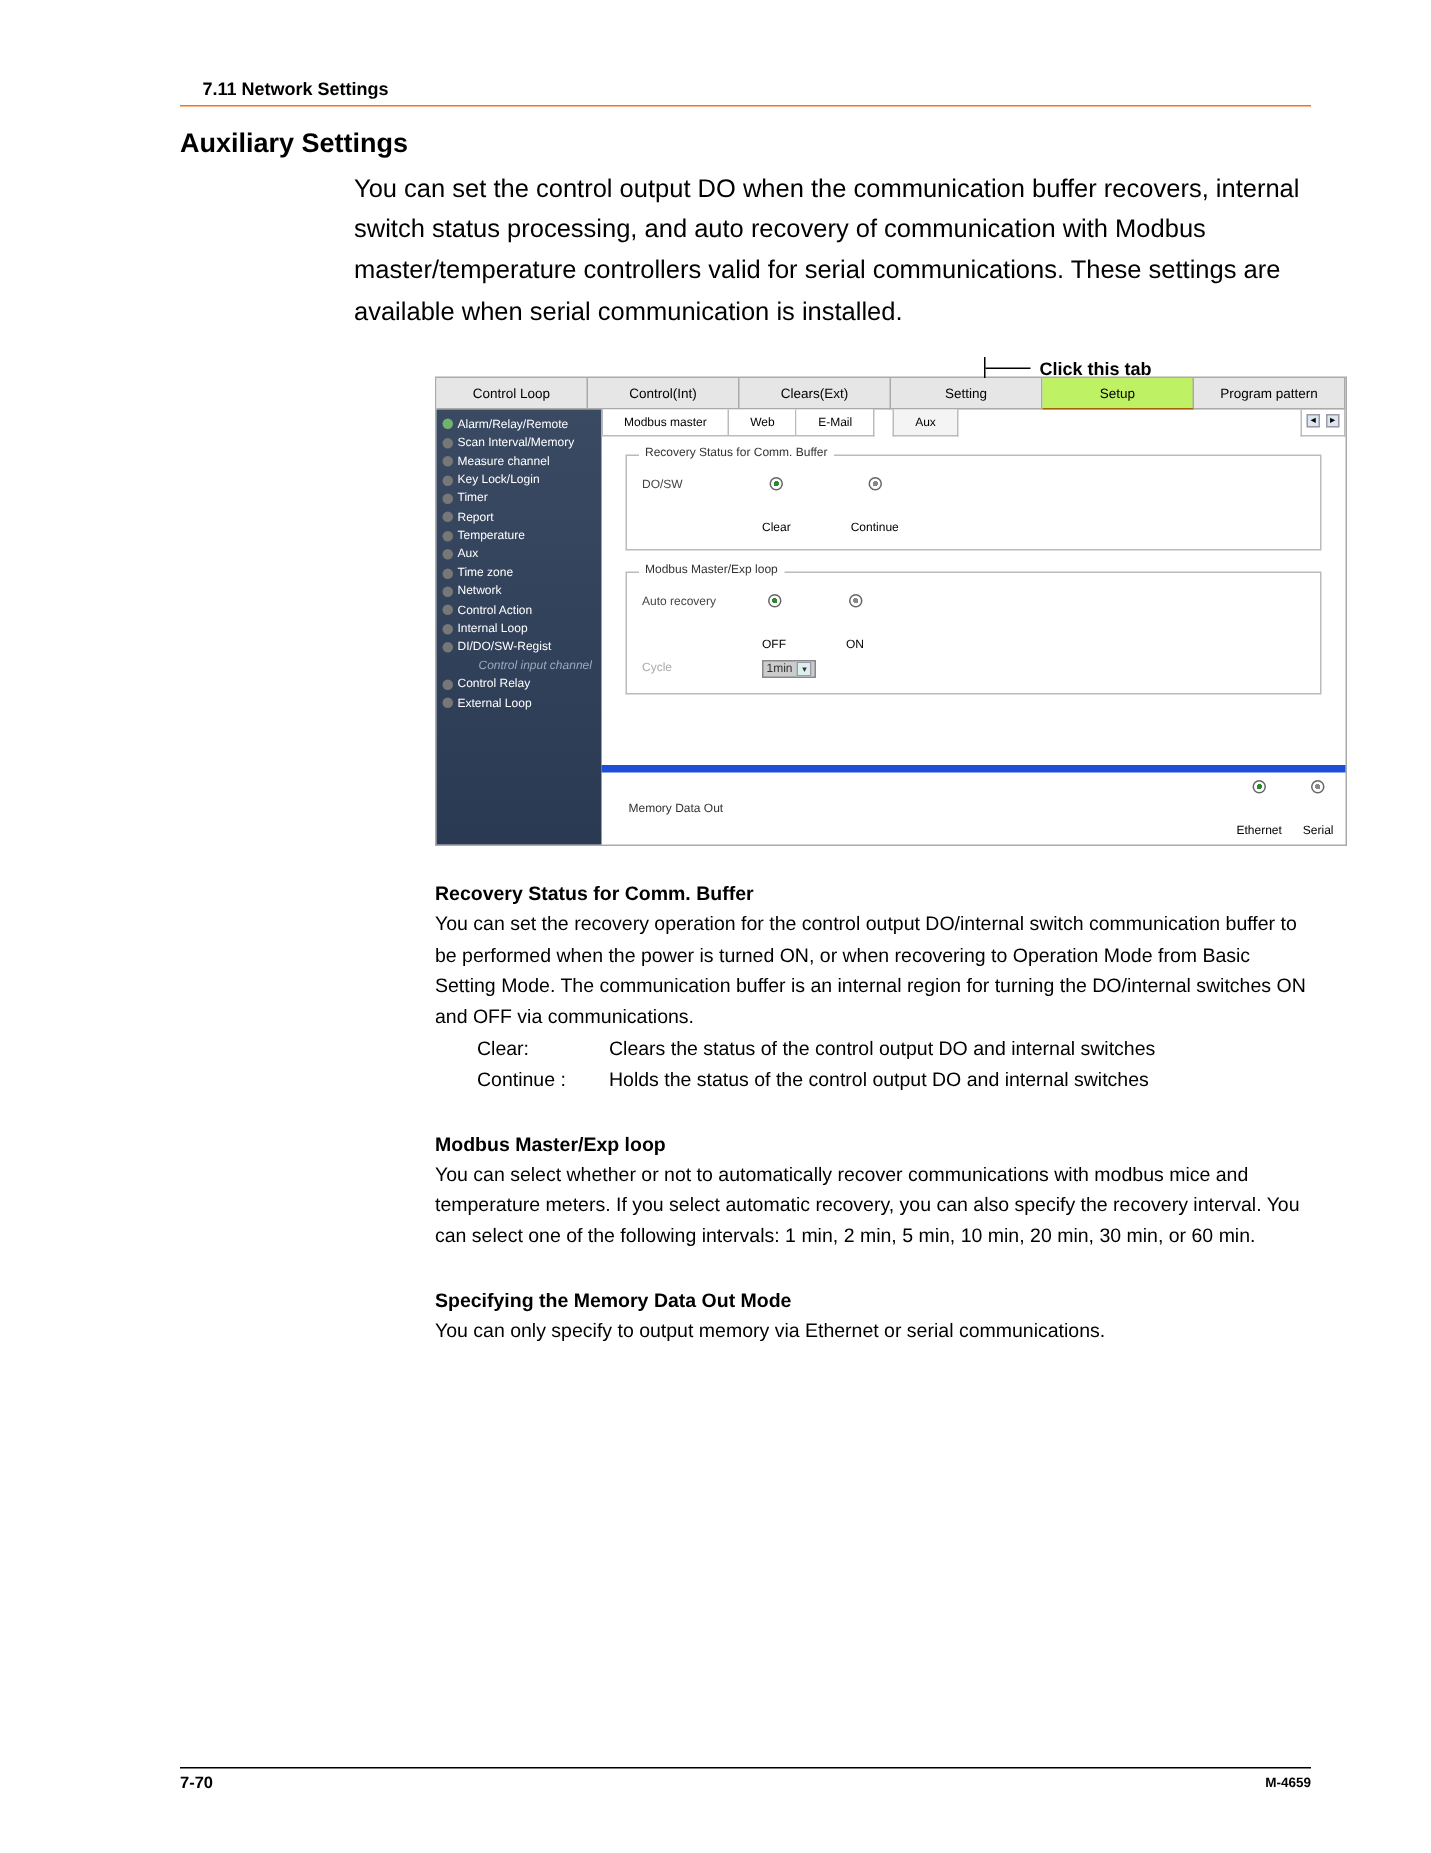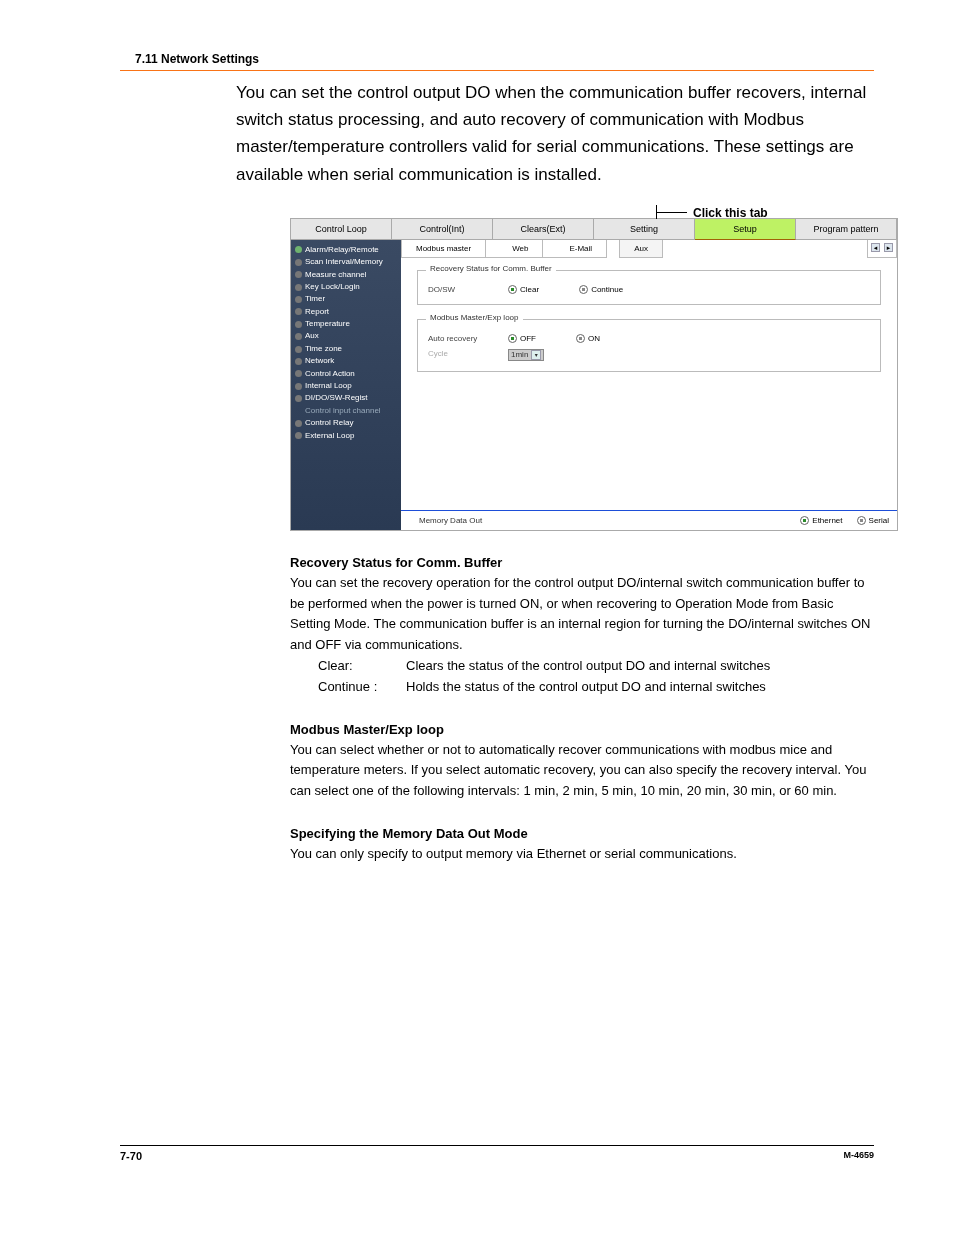--- a/index.html
+++ b/index.html
@@ -15,66 +15,67 @@
   .callout-vert { border-left: 1px solid #000; height: 14px; margin-top: -1px; }
   .callout-text { font-size: 12px; font-weight: bold; margin-left: 6px; text-align: center; }
 
   .screenshot { margin-left: 170px; width: 608px; border: 1px solid #aaa; font-family: Tahoma, Arial, sans-serif; font-size: 9px; color: #000; background: #fff; }
   .tabbar { display: flex; background: #e6e6e6; }
   .tabbar .tab { flex: 1; text-align: center; padding: 5px 0; border-right: 1px solid #aaa; border-bottom: 1px solid #aaa; font-size: 9px; }
   .tabbar .tab.active { background: #bef264; border-bottom: 1px solid #a16207; }
   .app-body { display: flex; }
   .sidebar { width: 110px; background: linear-gradient(#3a4a63,#2a3a53); color: #fff; padding: 4px 0 4px 0; min-height: 290px; }
   .sidebar .item { display: flex; align-items: center; padding: 1px 2px 1px 4px; font-size: 8px; line-height: 1.3; }
-  .sidebar .item.sub { padding-left: 14px; color: #9ab; }
+  .sidebar .item.sub { padding-left: 28px; color: #9ab; font-style: italic; }
   .sidebar .dot { width: 7px; height: 7px; border-radius: 50%; background: #6fb36f; margin-right: 3px; flex-shrink: 0; }
   .sidebar .item.unsel .dot { background: #777; }
 
   .main-pane { flex: 1; display: flex; flex-direction: column; }
   .subtab-row { display: flex; }
-  .subtab-group { display: flex; border: 1px solid #bbb; border-top: none; gap: 12px; }
+  .subtab-group { display: flex; border: 1px solid #bbb; border-top: none; }
   .subtab-row .sub { padding: 4px 14px; border-right: 1px solid #bbb; background: #fff; font-size: 8px; }
   .subtab-row .sub.active-sub { background: #f4f4f4; }
   .subtab-row .spacer { width: 12px; }
   .subtab-row .scroll-cell { border: 1px solid #bbb; border-top: none; padding: 3px 3px; display: flex; gap: 4px; }
   .tri-btn { width: 9px; height: 9px; background: #dde6ee; border: 1px solid #99a; display: flex; align-items: center; justify-content: center; font-size: 7px; line-height: 1; }
 
   .form-area { padding: 12px 16px 8px 16px; flex: 1; }
   .fieldset { border: 1px solid #bbb; padding: 8px 10px 10px 10px; margin-bottom: 14px; position: relative; }
   .legend { position: absolute; top: -7px; left: 8px; background: #fff; padding: 0 4px; font-size: 8px; color: #333; }
   .form-row { display: flex; gap: 10px; margin-top: 6px; }
   .form-row .lbl { width: 70px; color: #444; font-size: 8px; }
   .form-row .lbl.disabled { color: #aaa; }
-  .radio { display: flex; align-items: center; gap: 3px; font-size: 8px; }
+  .radio { display: flex; align-items: center; gap: 20px; font-size: 8px; flex-direction: column; }
   .radio .r { width: 9px; height: 9px; border-radius: 50%; border: 1px solid #666; display: inline-block; }
   .radio .r.selected { background: radial-gradient(circle at center,#2a8b2a 0 35%,#fff 35% 100%); }
   .radio .r.empty { background: radial-gradient(circle at center,#888 0 35%,#fff 35% 100%); }
   .select-box { display: inline-flex; align-items: center; background: #ccc; border: 1px solid #888; padding: 0 2px; font-size: 8px; color: #333; }
   .select-box .dd { width: 10px; height: 10px; background: #dee; border: 1px solid #99a; margin-left: 3px; display: flex; align-items: center; justify-content: center; font-size: 6px; }
 
-  .footer-bar { display: flex; align-items: center; padding: 5px 8px; border-top: 1px solid #1d4ed8; gap: 14px; font-size: 8px; }
+  .footer-bar { display: flex; align-items: center; padding: 5px 8px; border-top: 5px solid #1d4ed8; gap: 14px; font-size: 8px; }
   .footer-bar .lbl { margin-right: auto; margin-left: 10px; color: #333; }
 
   .section { margin-left: 170px; margin-top: 24px; }
   .section h3 { font-size: 13px; font-weight: bold; margin-bottom: 3px; }
   .section p { font-size: 13px; line-height: 1.6; }
   .def-row { display: flex; font-size: 13px; line-height: 1.6; margin-left: 28px; }
   .def-row .term { width: 88px; }
   .footer { display: flex; justify-content: space-between; font-size: 11px; margin-top: 280px; border-top: 1px solid #000; padding-top: 4px; }
   .footer .pg { font-weight: bold; }
   .footer .right { font-size: 9px; font-weight: bold; }
 </style>
 </head>
 <body>
 
 <div class="page">
   <div class="header-line">
     <div class="header-text">7.11  Network Settings</div>
   </div>
 
+  <h2 class="aux">Auxiliary Settings</h2>
   <p class="intro">You can set the control output DO when the communication buffer recovers, internal switch status processing, and auto recovery of communication with Modbus master/temperature controllers valid for serial communications. These settings are available when serial communication is installed.</p>
 
   <div class="callout-row">
     <div class="callout-gap"></div>
     <div>
       <div style="display:flex;align-items:center;margin-left:16px">
         <div class="callout-vert"></div>
         <div class="callout-leader"></div>
         <div class="callout-text">Click this tab</div>
       </div>

